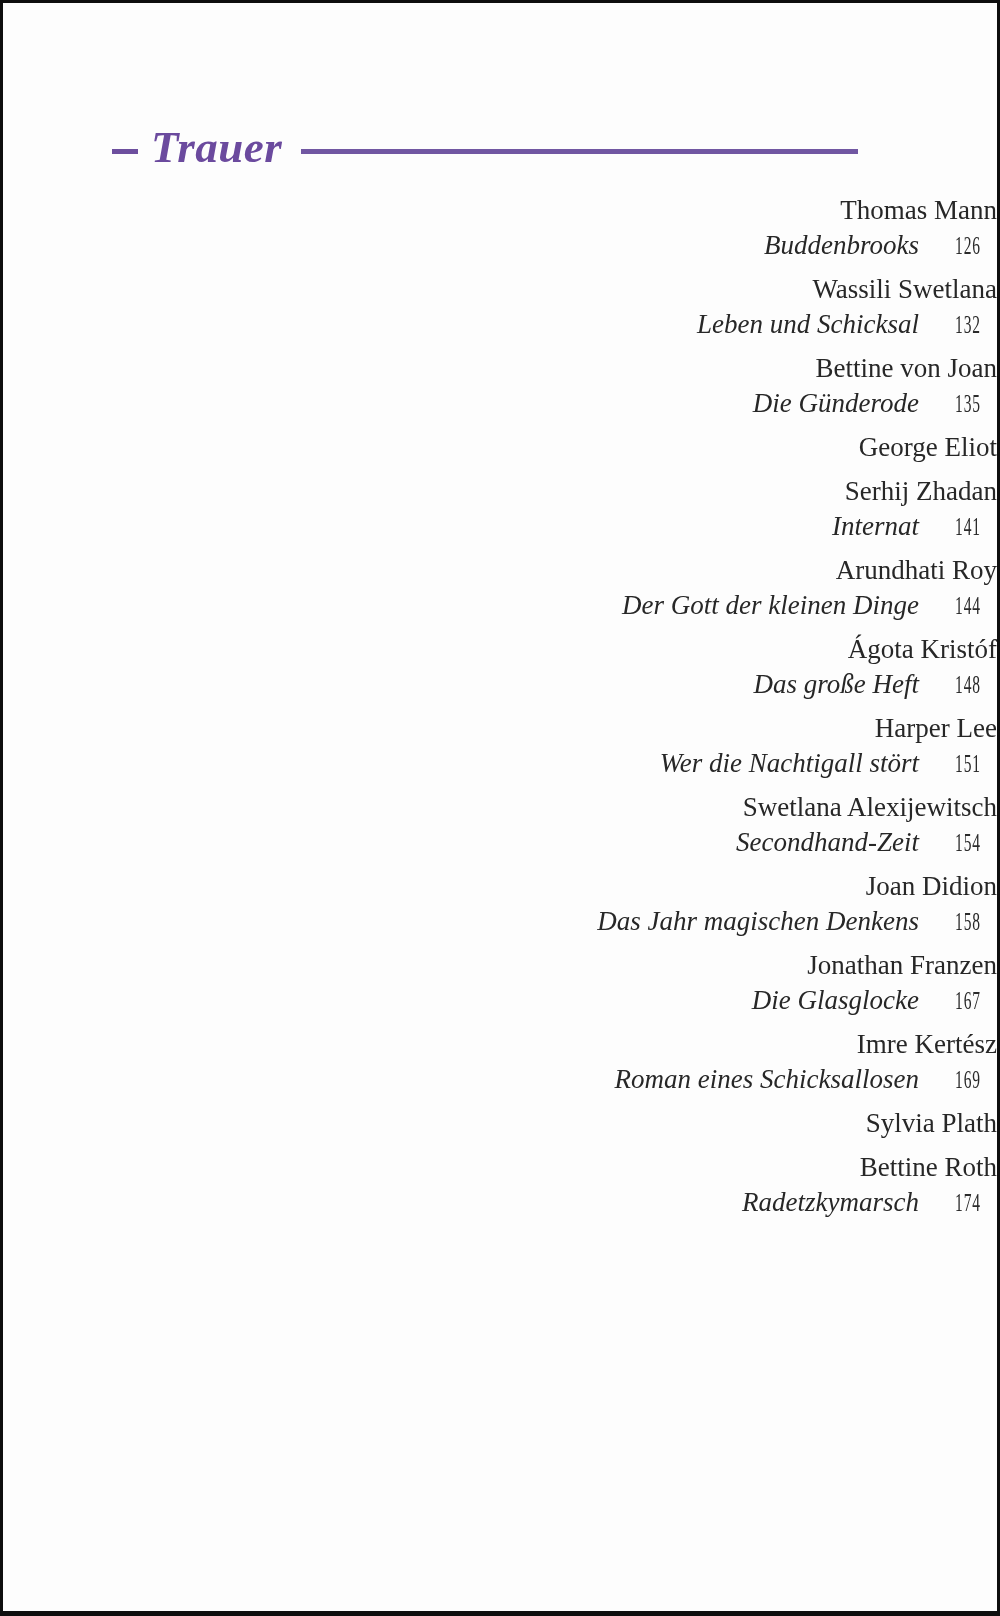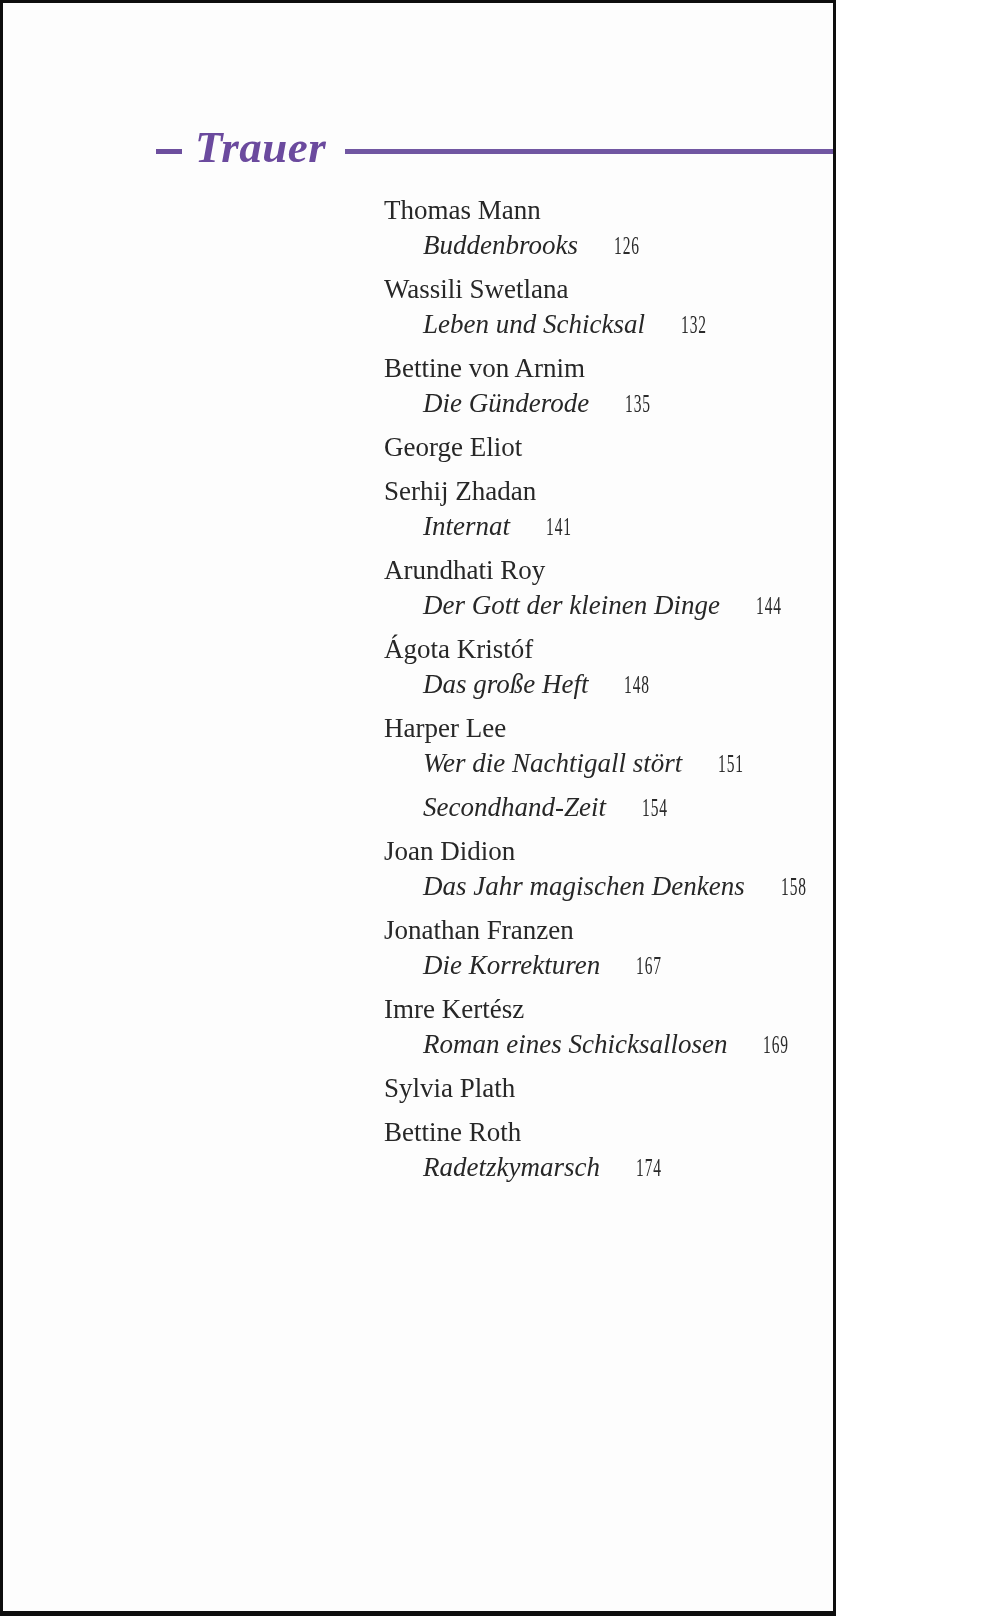--- a/index.html
+++ b/index.html
@@ -3,28 +3,27 @@
 <meta charset="utf-8">
 <style>
   html, body {
     margin: 0;
     padding: 0;
     background: #ffffff;
   }
   .page {
     position: relative;
     box-sizing: border-box;
-    width: 836px;
+    width: 1000px;
     height: 1616px;
     background: #fdfdfd;
     border: 3px solid #0e0e0e;
     border-bottom-width: 5px;
     overflow: hidden;
     font-family: "Liberation Serif", "DejaVu Serif", serif;
-    padding-left: 44px;
   }
   .section-header {
     display: flex;
     align-items: center;
     margin: 122px 0 0 109px;
     height: 52px;
   }
   .section-dash {
     width: 26px;
     height: 5px;
@@ -47,20 +46,21 @@
     background: #7157a2;
     margin-left: 19px;
     flex: 0 0 auto;
   }
   .toc {
     margin: 16px 0 0 337px;
     color: #272727;
   }
   .entry {
     margin-bottom: 9px;
+    text-align: right;
   }
   .author {
     font-size: 27px;
     line-height: 35px;
     white-space: nowrap;
   }
   .title-line {
     margin-left: 39px;
     font-size: 27px;
     line-height: 35px;
@@ -93,21 +93,21 @@
   <div class="toc" id="toc-list">
       <div class="entry">
         <div class="author">Thomas Mann</div>
         <div class="title-line"><span class="book-title">Buddenbrooks</span><span class="pagenum">126</span></div>
       </div>
       <div class="entry">
         <div class="author">Wassili Swetlana</div>
         <div class="title-line"><span class="book-title">Leben und Schicksal</span><span class="pagenum">132</span></div>
       </div>
       <div class="entry">
-        <div class="author">Bettine von Arnim</div>
+        <div class="author">Bettine von Joan</div>
         <div class="title-line"><span class="book-title">Die Günderode</span><span class="pagenum">135</span></div>
       </div>
       <div class="entry">
         <div class="author">George Eliot</div>
       </div>
       <div class="entry">
         <div class="author">Serhij Zhadan</div>
         <div class="title-line"><span class="book-title">Internat</span><span class="pagenum">141</span></div>
       </div>
       <div class="entry">
@@ -116,29 +116,30 @@
       </div>
       <div class="entry">
         <div class="author">Ágota Kristóf</div>
         <div class="title-line"><span class="book-title">Das große Heft</span><span class="pagenum">148</span></div>
       </div>
       <div class="entry">
         <div class="author">Harper Lee</div>
         <div class="title-line"><span class="book-title">Wer die Nachtigall stört</span><span class="pagenum">151</span></div>
       </div>
       <div class="entry">
+        <div class="author">Swetlana Alexijewitsch</div>
         <div class="title-line"><span class="book-title">Secondhand-Zeit</span><span class="pagenum">154</span></div>
       </div>
       <div class="entry">
         <div class="author">Joan Didion</div>
         <div class="title-line"><span class="book-title">Das Jahr magischen Denkens</span><span class="pagenum">158</span></div>
       </div>
       <div class="entry">
         <div class="author">Jonathan Franzen</div>
-        <div class="title-line"><span class="book-title">Die Korrekturen</span><span class="pagenum">167</span></div>
+        <div class="title-line"><span class="book-title">Die Glasglocke</span><span class="pagenum">167</span></div>
       </div>
       <div class="entry">
         <div class="author">Imre Kertész</div>
         <div class="title-line"><span class="book-title">Roman eines Schicksallosen</span><span class="pagenum">169</span></div>
       </div>
       <div class="entry">
         <div class="author">Sylvia Plath</div>
       </div>
       <div class="entry">
         <div class="author">Bettine Roth</div>

